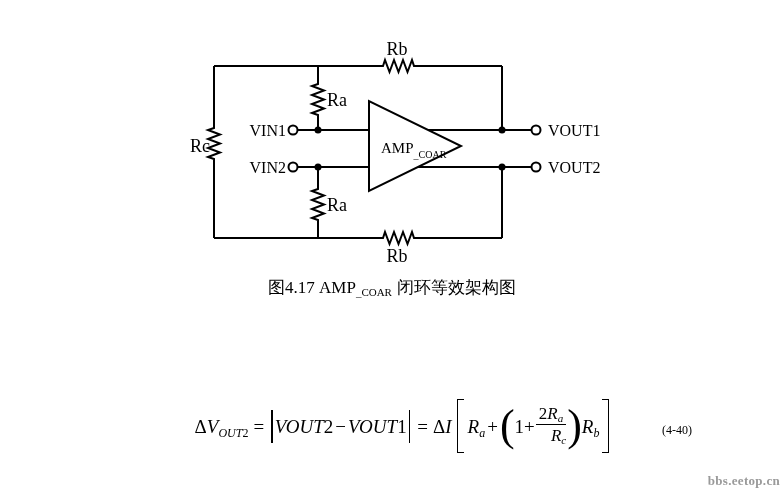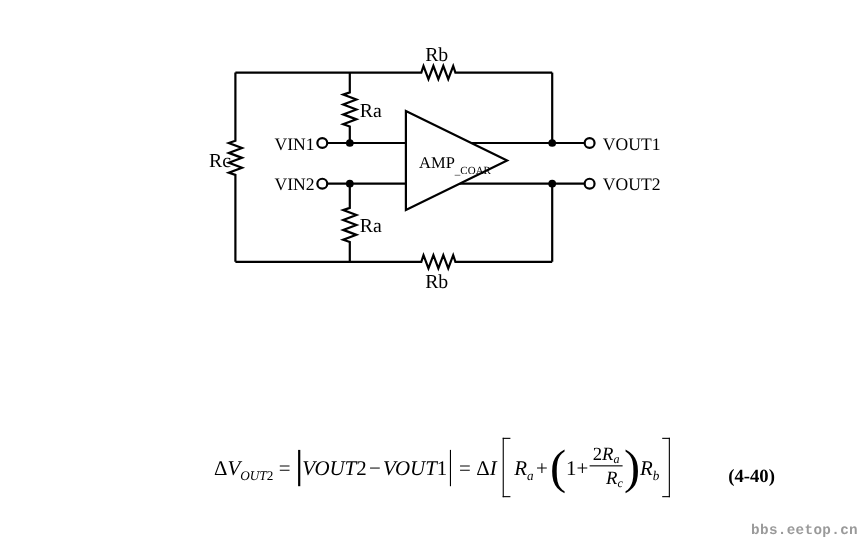--- a/index.html
+++ b/index.html
@@ -35,23 +35,23 @@
   .lbr{border-left:1.7px solid #000;border-top:1.7px solid #000;border-bottom:1.7px solid #000;margin:0 4px 0 5px;}
   .rbr{border-right:1.7px solid #000;border-top:1.7px solid #000;border-bottom:1.7px solid #000;margin-left:3px;}
   .paren{display:inline-block;font-size:44px;line-height:40px;vertical-align:middle;
          transform:translateY(-3px);font-family:"Liberation Serif",serif;}
   .frac{display:inline-block;vertical-align:middle;transform:translateY(-4px);
         text-align:right;font-size:17px;line-height:1.15;margin:0 1px;}
   .frac .num{display:block;border-bottom:1.6px solid #000;padding:0 3px 1px;}
   .frac .den{display:block;padding-top:1px;}
   .frac sub{font-size:11px;vertical-align:-3px;line-height:0;}
   .plus-tight{margin:0 2px;}
-  .eqnum{position:absolute;left:662px;top:423px;font-size:17px;font-weight:bold;}
+  .eqnum{position:absolute;left:662px;top:423px;font-size:12px;}
   
-  .watermark{position:absolute;right:4px;bottom:3px;font-family:Liberation Mono, monospace;
+  .watermark{position:absolute;right:4px;bottom:3px;font-family:Liberation Serif, serif;
              font-weight:bold;font-size:13px;color:#9a9a9a;letter-spacing:0.3px;}
 </style>
 </head>
 <body>
 
 <div class="page">
 
   <svg class="circuit" width="784" height="268" viewBox="0 0 784 268">
     <g stroke="#000" stroke-width="2" fill="none">
 
@@ -98,20 +98,23 @@
     <text class="svglabel res-label" x="210" y="152" text-anchor="end">Rc</text>
     <text class="svglabel port-label" x="286" y="136" text-anchor="end">VIN1</text>
     <text class="svglabel port-label" x="286" y="173" text-anchor="end">VIN2</text>
     <text class="svglabel port-label" x="548" y="136">VOUT1</text>
     <text class="svglabel port-label" x="548" y="173">VOUT2</text>
     <text class="svglabel" x="381" y="153">
       <tspan class="amp-label">AMP</tspan><tspan class="amp-sub" dy="5">_COAR</tspan>
     </text>
   </svg>
 
+  <div class="caption">
+    <span>图4.17 AMP</span><span class="sub-sm">_COAR</span><span class="after-sub">闭环等效架构图</span>
+  </div>
 
 
   <div class="eqwrap">
     <span class="equation">
       <span><span>Δ</span><span class="it">V</span><sub><span class="it">OUT</span><span>2</span></sub></span><span class="eqsign">=</span><span class="bar"></span><span><span class="it">VOUT</span><span>2</span><span class="plus-tight">−</span><span class="it">VOUT</span><span>1</span></span><span class="bar"></span><span class="eqsign">=</span><span><span>Δ</span><span class="it">I</span></span><span class="lbr"></span><span><span class="it">R</span><sub class="it">a</sub></span><span class="plus-tight">+</span><span class="paren">(</span><span>1+</span><span class="frac"><span class="num"><span>2</span><span class="it">R</span><sub class="it">a</sub></span><span class="den"><span class="it">R</span><sub class="it">c</sub></span></span><span class="paren">)</span><span><span class="it">R</span><sub class="it">b</sub></span><span class="rbr"></span>
     </span>
   </div>
   <div class="eqnum">(4-40)</div>
 
   <div class="watermark">bbs.eetop.cn</div>

